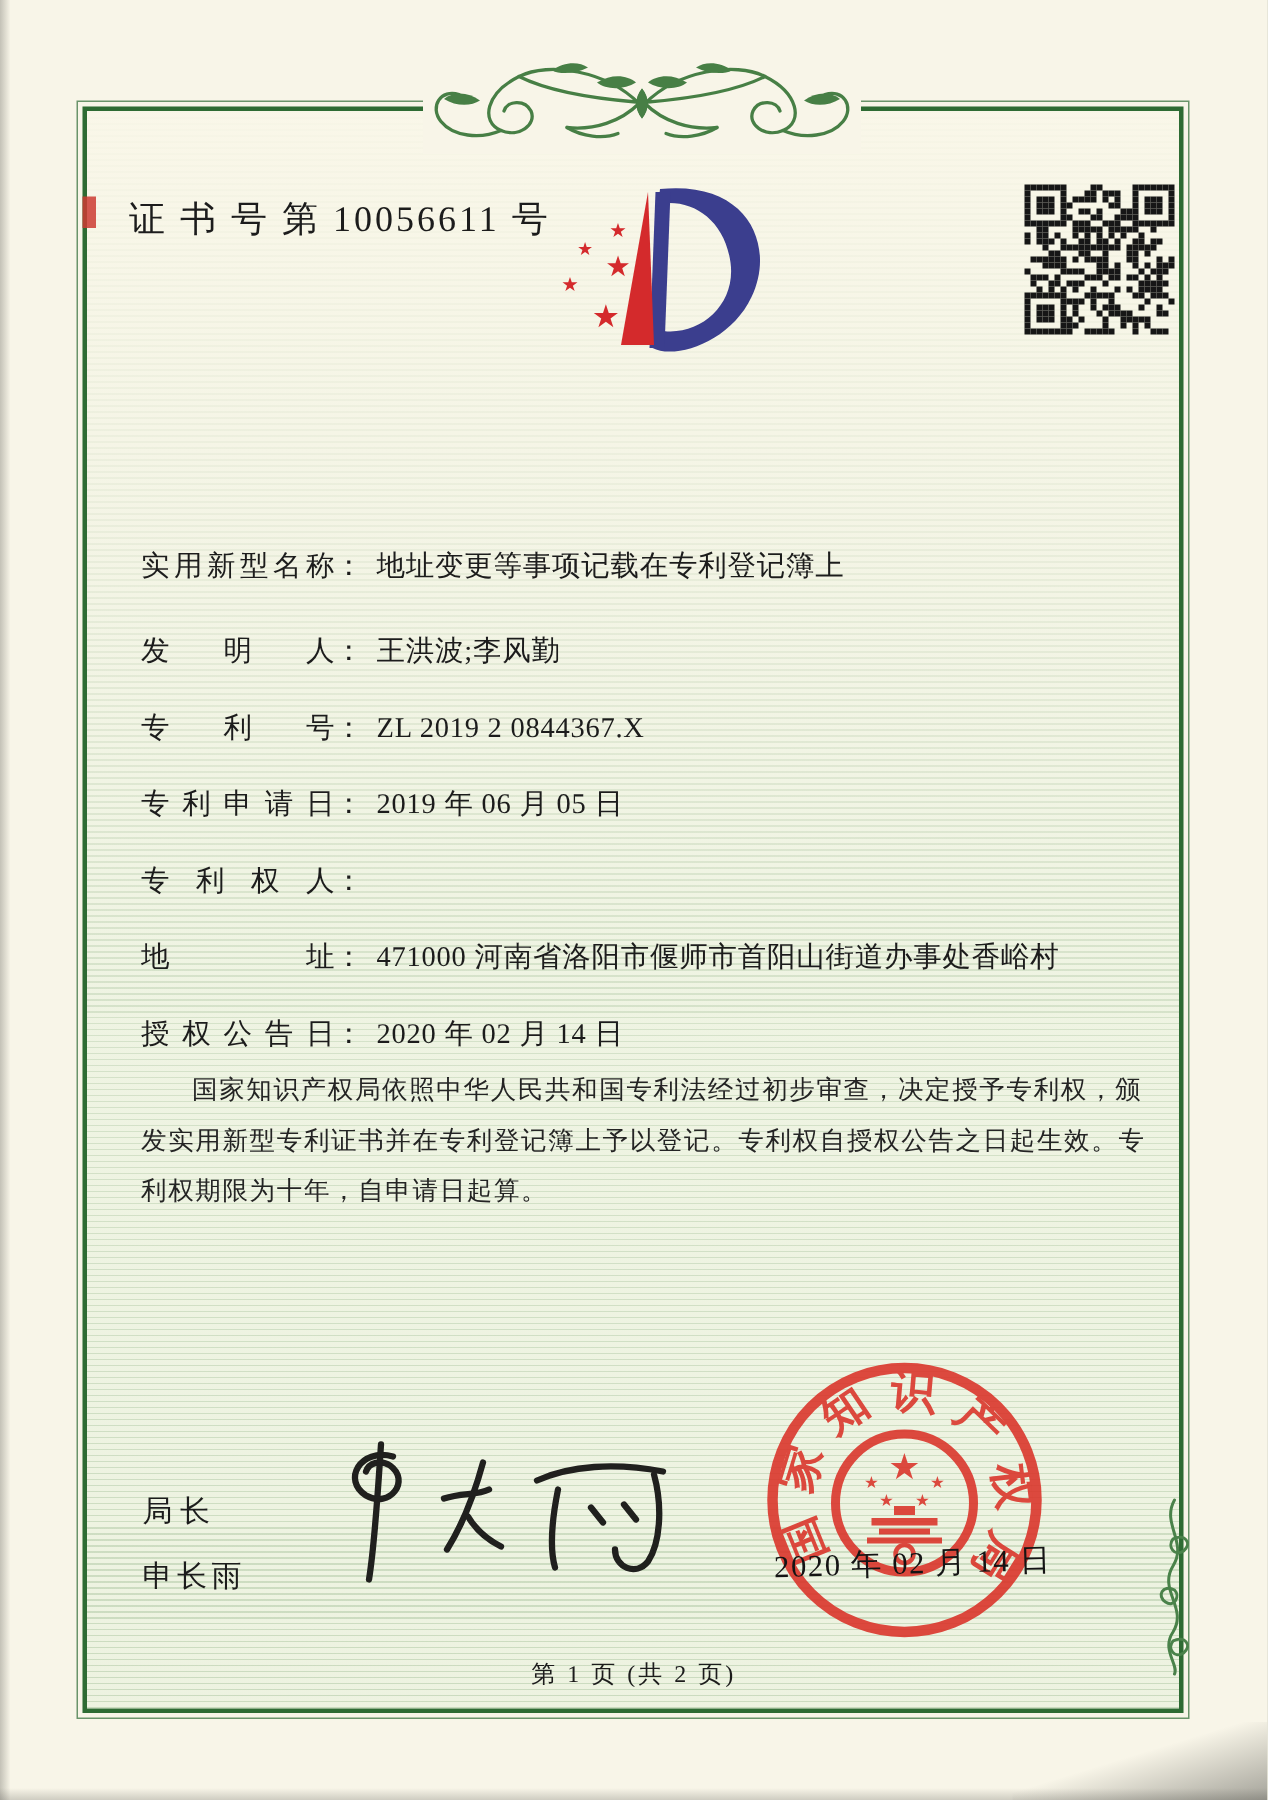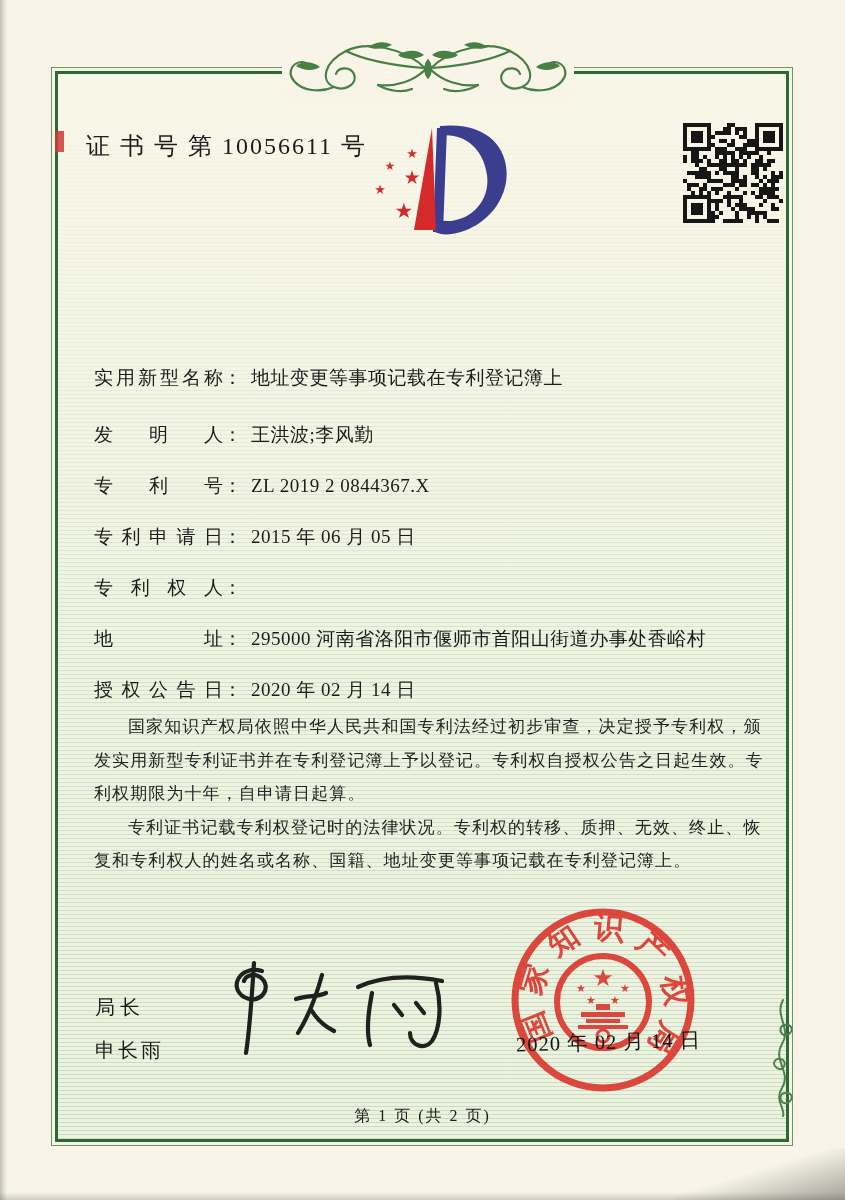--- a/index.html
+++ b/index.html
@@ -445,41 +445,40 @@
         <span class="val">王洪波;李风勤</span>
     </div>
     <div class="row">
       <span class="lab">专利号</span>
         <span class="colon">：</span>
         <span class="val">ZL 2019 2 0844367.X</span>
     </div>
     <div class="row">
       <span class="lab">专利申请日</span>
         <span class="colon">：</span>
-        <span class="val">2015 年 06 月 05 日</span>
+        <span class="val">2019 年 06 月 05 日</span>
     </div>
     <div class="row">
       <span class="lab">专利权人</span>
         <span class="colon">：</span>
     </div>
     <div class="row">
       <span class="lab">地址</span>
         <span class="colon">：</span>
-        <span class="val">295000 河南省洛阳市偃师市首阳山街道办事处香峪村</span>
+        <span class="val">471000 河南省洛阳市偃师市首阳山街道办事处香峪村</span>
     </div>
     <div class="row">
       <span class="lab">授权公告日</span>
         <span class="colon">：</span>
         <span class="val">2020 年 02 月 14 日</span>
     </div>
   </div>
 
   <div class="abs paras">
     <p>国家知识产权局依照中华人民共和国专利法经过初步审查，决定授予专利权，颁发实用新型专利证书并在专利登记簿上予以登记。专利权自授权公告之日起生效。专利权期限为十年，自申请日起算。</p>
-    <p>专利证书记载专利权登记时的法律状况。专利权的转移、质押、无效、终止、恢复和专利权人的姓名或名称、国籍、地址变更等事项记载在专利登记簿上。</p>
   </div>
 
   <div class="abs director-title">局长</div>
   <div class="abs director-name">申长雨</div>
 
   <svg class="abs sig" width="250" height="110" viewBox="0 0 250 110">
     <g stroke="#20201e" fill="none" stroke-width="4.2" stroke-linecap="round" stroke-linejoin="round">
       <path d="M52,18 C30,12 18,34 34,44 C50,53 64,34 50,24 C44,20 36,22 34,28"></path>
       <path d="M44,10 C42,40 40,75 36,100"></path>
       <path d="M112,22 C106,44 98,64 88,80"></path>

